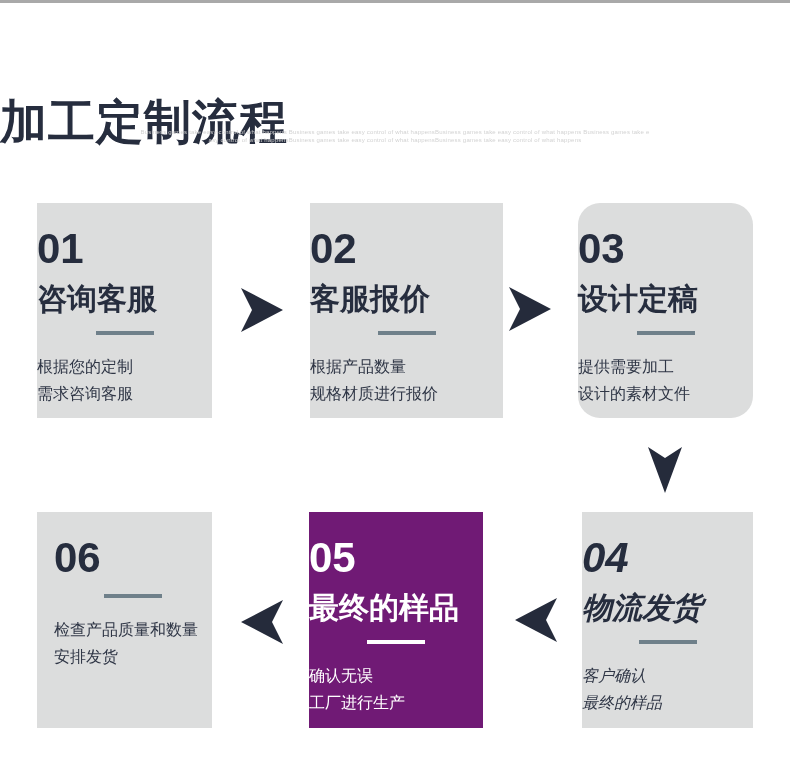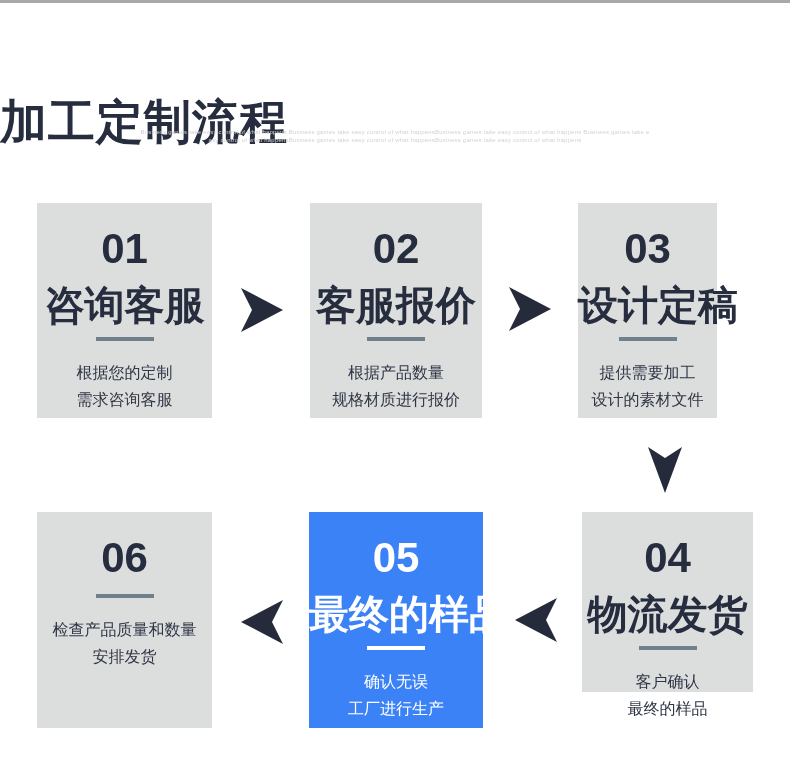--- a/index.html
+++ b/index.html
@@ -25,38 +25,37 @@
     position:absolute;left:0;top:128px;width:790px;
     text-align:center;
     font-size:6px;line-height:8px;
     color:#d2d2d2;
     letter-spacing:0.2px;
   }
   .step-card{
     position:absolute;
     height:215px;
     background:#dcdddd;
-    text-align:center;
     box-sizing:border-box;
     padding-top:24px;
   }
   .step-card.dark{
-    background:#3b82f6;
+    background:#701a75;
   }
   .step-num{
     font-size:42px;font-weight:700;
     color:#262d3e;
     line-height:44px;
   }
   .dark .step-num{color:#ffffff;}
   .step-title{
-    font-size:40px;font-weight:700;
+    font-size:30px;font-weight:700;
     color:#262d3e;
     line-height:36px;
-    margin-top:16px;
+    margin-top:10px;
     white-space:nowrap;
   }
   .dark .step-title{color:#ffffff;}
   .divider{
     width:58px;height:4px;
     background:#6f808a;
     margin:14px auto 0 auto;
   }
   .dark .divider{background:#ffffff;}
   .step-desc{
@@ -64,25 +63,25 @@
     font-size:16px;line-height:27px;
     color:#2f3646;
     white-space:nowrap;
   }
   .dark .step-desc{color:#ffffff;}
   .arrow{position:absolute;line-height:0;}
   .arrow svg{display:block;}
 
   
   .pos-1{left:37px;top:203px;width:175px;}
-  .pos-2{left:310px;top:203px;width:172px;}
-  .pos-3{left:578px;top:203px;width:139px;}
-  .pos-6{left:37px;top:512px;width:175px;height:216px;}
+  .pos-2{left:310px;top:203px;width:193px;}
+  .pos-3{left:578px;top:203px;width:175px;border-radius:22px;}
+  .pos-6{left:37px;top:512px;width:175px;height:216px;padding-left:17px;}
   .pos-5{left:309px;top:512px;width:174px;height:216px;}
-  .pos-4{left:582px;top:512px;width:171px;height:180px;}
+  .pos-4{left:582px;top:512px;width:171px;height:216px;font-style:italic;}
 
   .arrow-r1{left:241px;top:288px;}
   .arrow-r2{left:509px;top:287px;}
   .arrow-d1{left:648px;top:447px;}
   .arrow-l1{left:515px;top:598px;}
   .arrow-l2{left:241px;top:600px;}
 </style>
 </head>
 <body>
 

